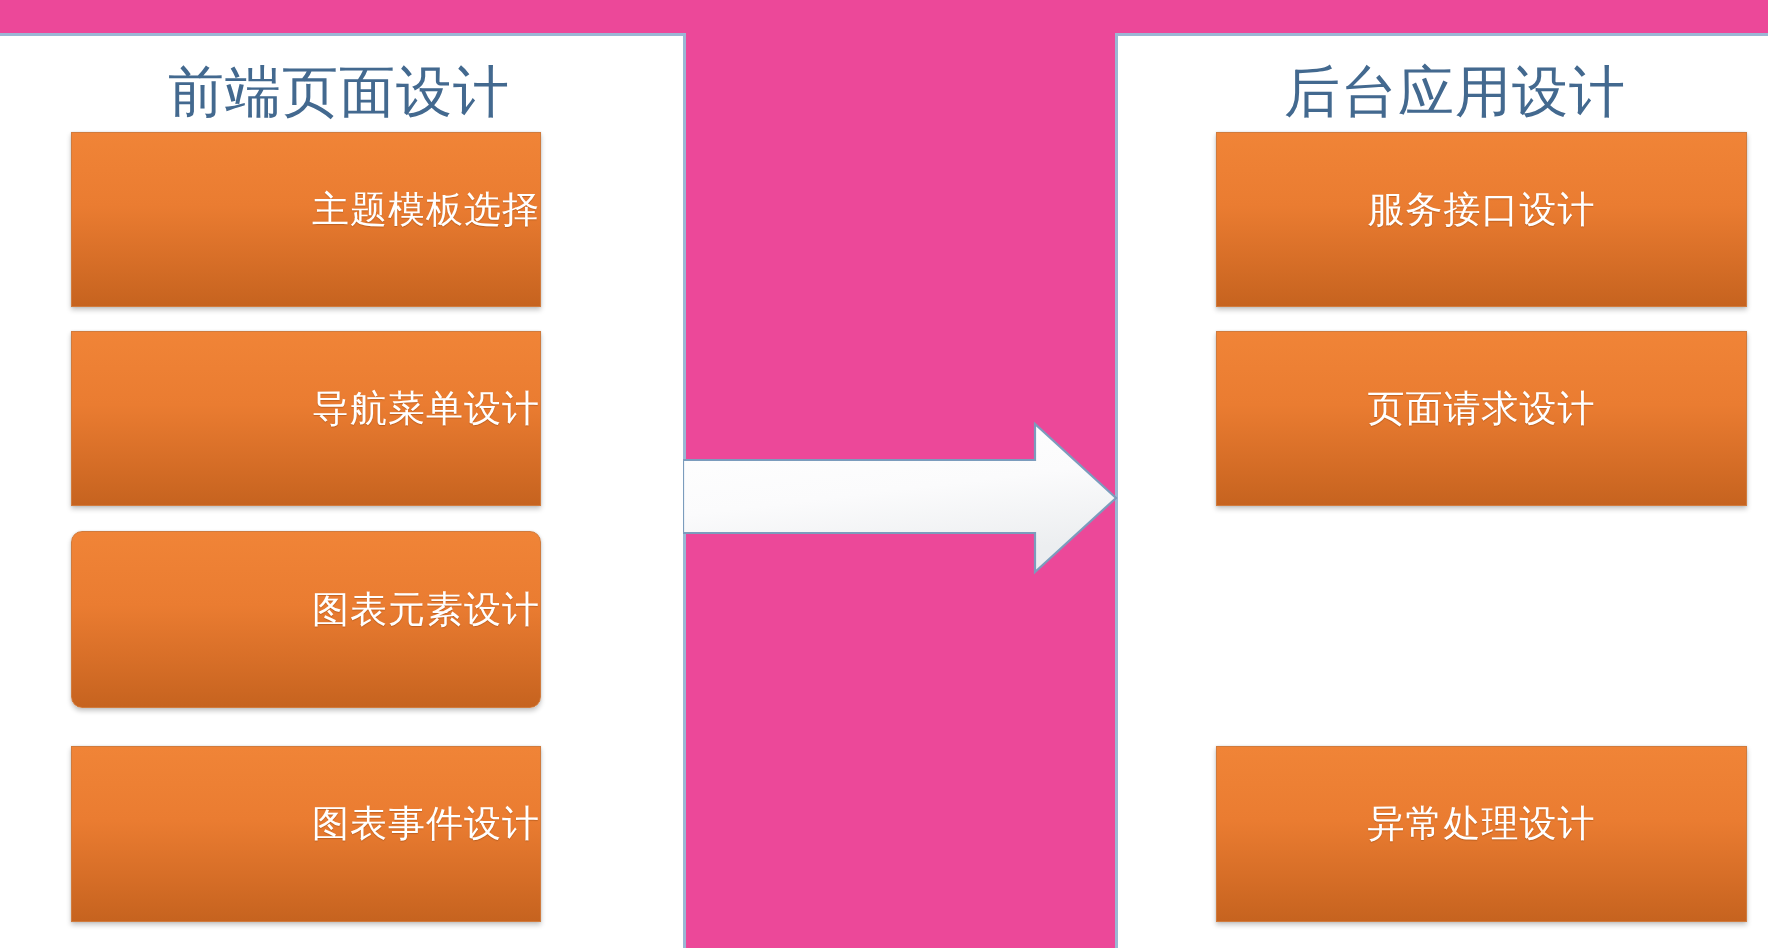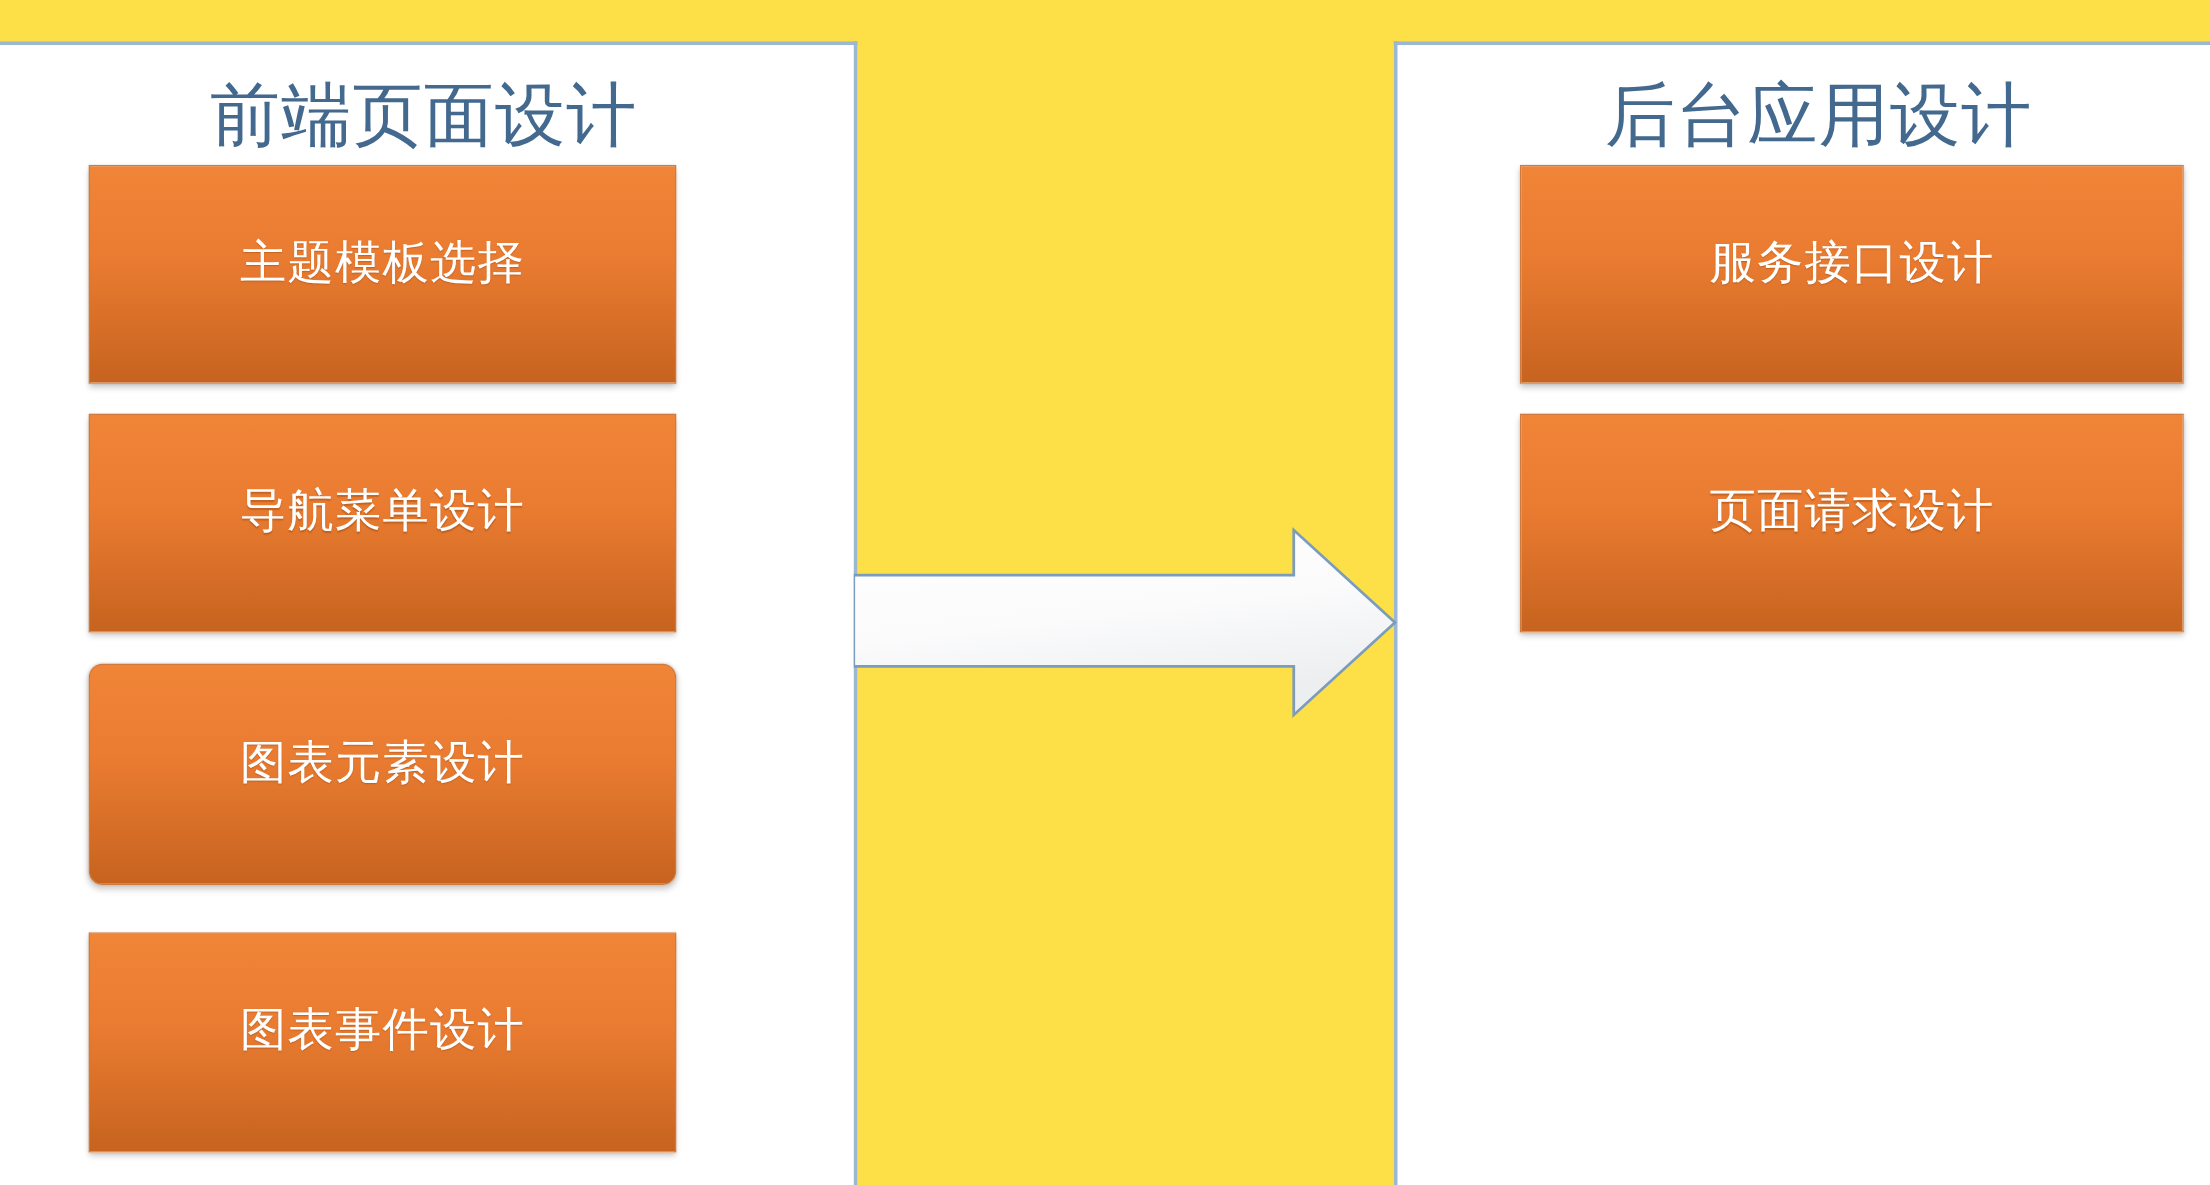--- a/index.html
+++ b/index.html
@@ -8,21 +8,21 @@
     background: #ffffff;
   }
   body {
     font-family: "Liberation Sans", "DejaVu Sans", sans-serif;
   }
   #stage {
     position: relative;
     width: 1768px;
     height: 948px;
     overflow: hidden;
-    background: #fde047;
+    background: #ec4899;
   }
 
   
   .panel {
     position: absolute;
     box-sizing: border-box;
     background: #ffffff;
   }
   .panel-left {
     left: -8px;
@@ -67,21 +67,21 @@
     align-items: center;
     justify-content: center;
     background: linear-gradient(to bottom, #f08437 0%, #ea7c31 42%, #d86f28 72%, #c6631f 100%);
     border: 1px solid #d07b3d;
     box-shadow: 0 3px 5px rgba(0,0,0,0.22), 0 0 2px rgba(0,0,0,0.12);
     color: #ffffff;
     font-size: 37px;
     letter-spacing: 1px;
     text-shadow: 0 1px 1px rgba(120,55,10,0.35);
   }
-  .box-left  { left: 71px;  width: 470px; }
+  .box-left  { left: 71px;  width: 470px; justify-content: flex-end; }
   .box-right { left: 1216px; width: 531px; justify-content: center; }
 
   .box.r1 { top: 132px; height: 175px; }
   .box.r2 { top: 331px; height: 175px; }
   .box.r3 { top: 531px; height: 177px; border-radius: 11px; }
   .box.r4 { top: 730px; height: 176px; margin-top: 16px; }
 
   .box-label {
     display: block;
     transform: translateY(-10px);
@@ -123,20 +123,23 @@
   <div class="box box-left r4">
     <span class="box-label">图表事件设计</span>
   </div>
 
   <div class="box box-right r1">
     <span class="box-label">服务接口设计</span>
   </div>
   <div class="box box-right r2">
     <span class="box-label">页面请求设计</span>
   </div>
+  <div class="box box-right r4">
+    <span class="box-label">异常处理设计</span>
+  </div>
 
   <div class="arrow-wrap">
     <svg viewBox="0 0 440 160" preserveAspectRatio="none">
       <defs>
         <linearGradient id="arrowGrad" x1="0" y1="0" x2="0.35" y2="1">
           <stop offset="0%" stop-color="#ffffff"></stop>
           <stop offset="55%" stop-color="#fbfbfc"></stop>
           <stop offset="100%" stop-color="#eceef0"></stop>
         </linearGradient>
       </defs>

